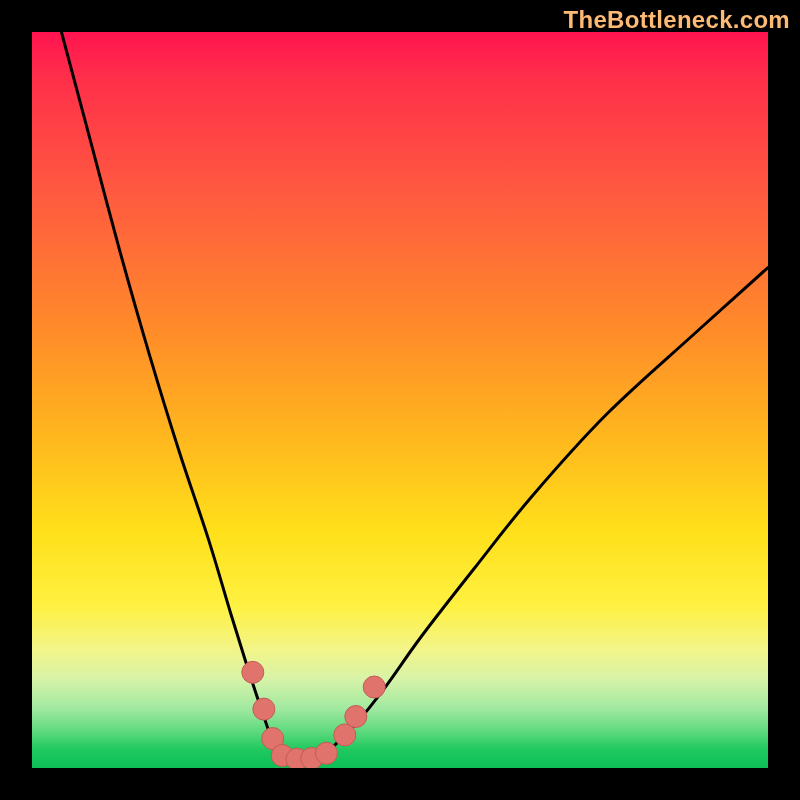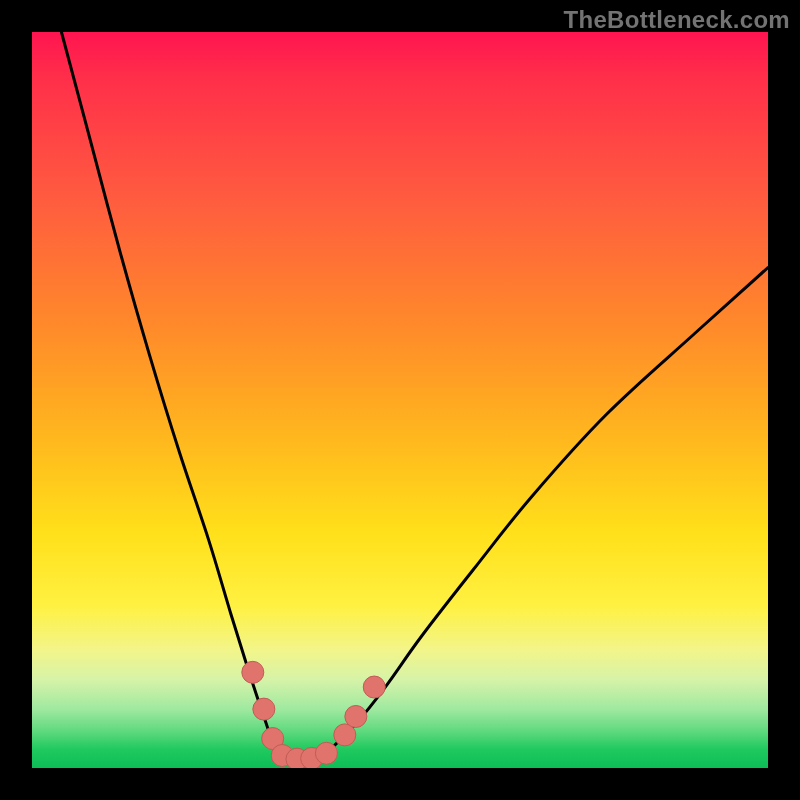--- a/index.html
+++ b/index.html
@@ -40,21 +40,21 @@
       #9fe9a0 92%,
       #5fd97e 95%,
       #1fc95f 97.5%,
       #0dbd57 100%
     );
   }
   .watermark {
     position: absolute;
     top: 6px;
     right: 10px;
-    color: #737373;
+    color: #fdba74;
     font-size: 24px;
     font-weight: 600;
     letter-spacing: 0.3px;
     user-select: none;
   }
   svg.curve {
     position: absolute;
     top: 0;
     left: 0;
     width: 736px;

